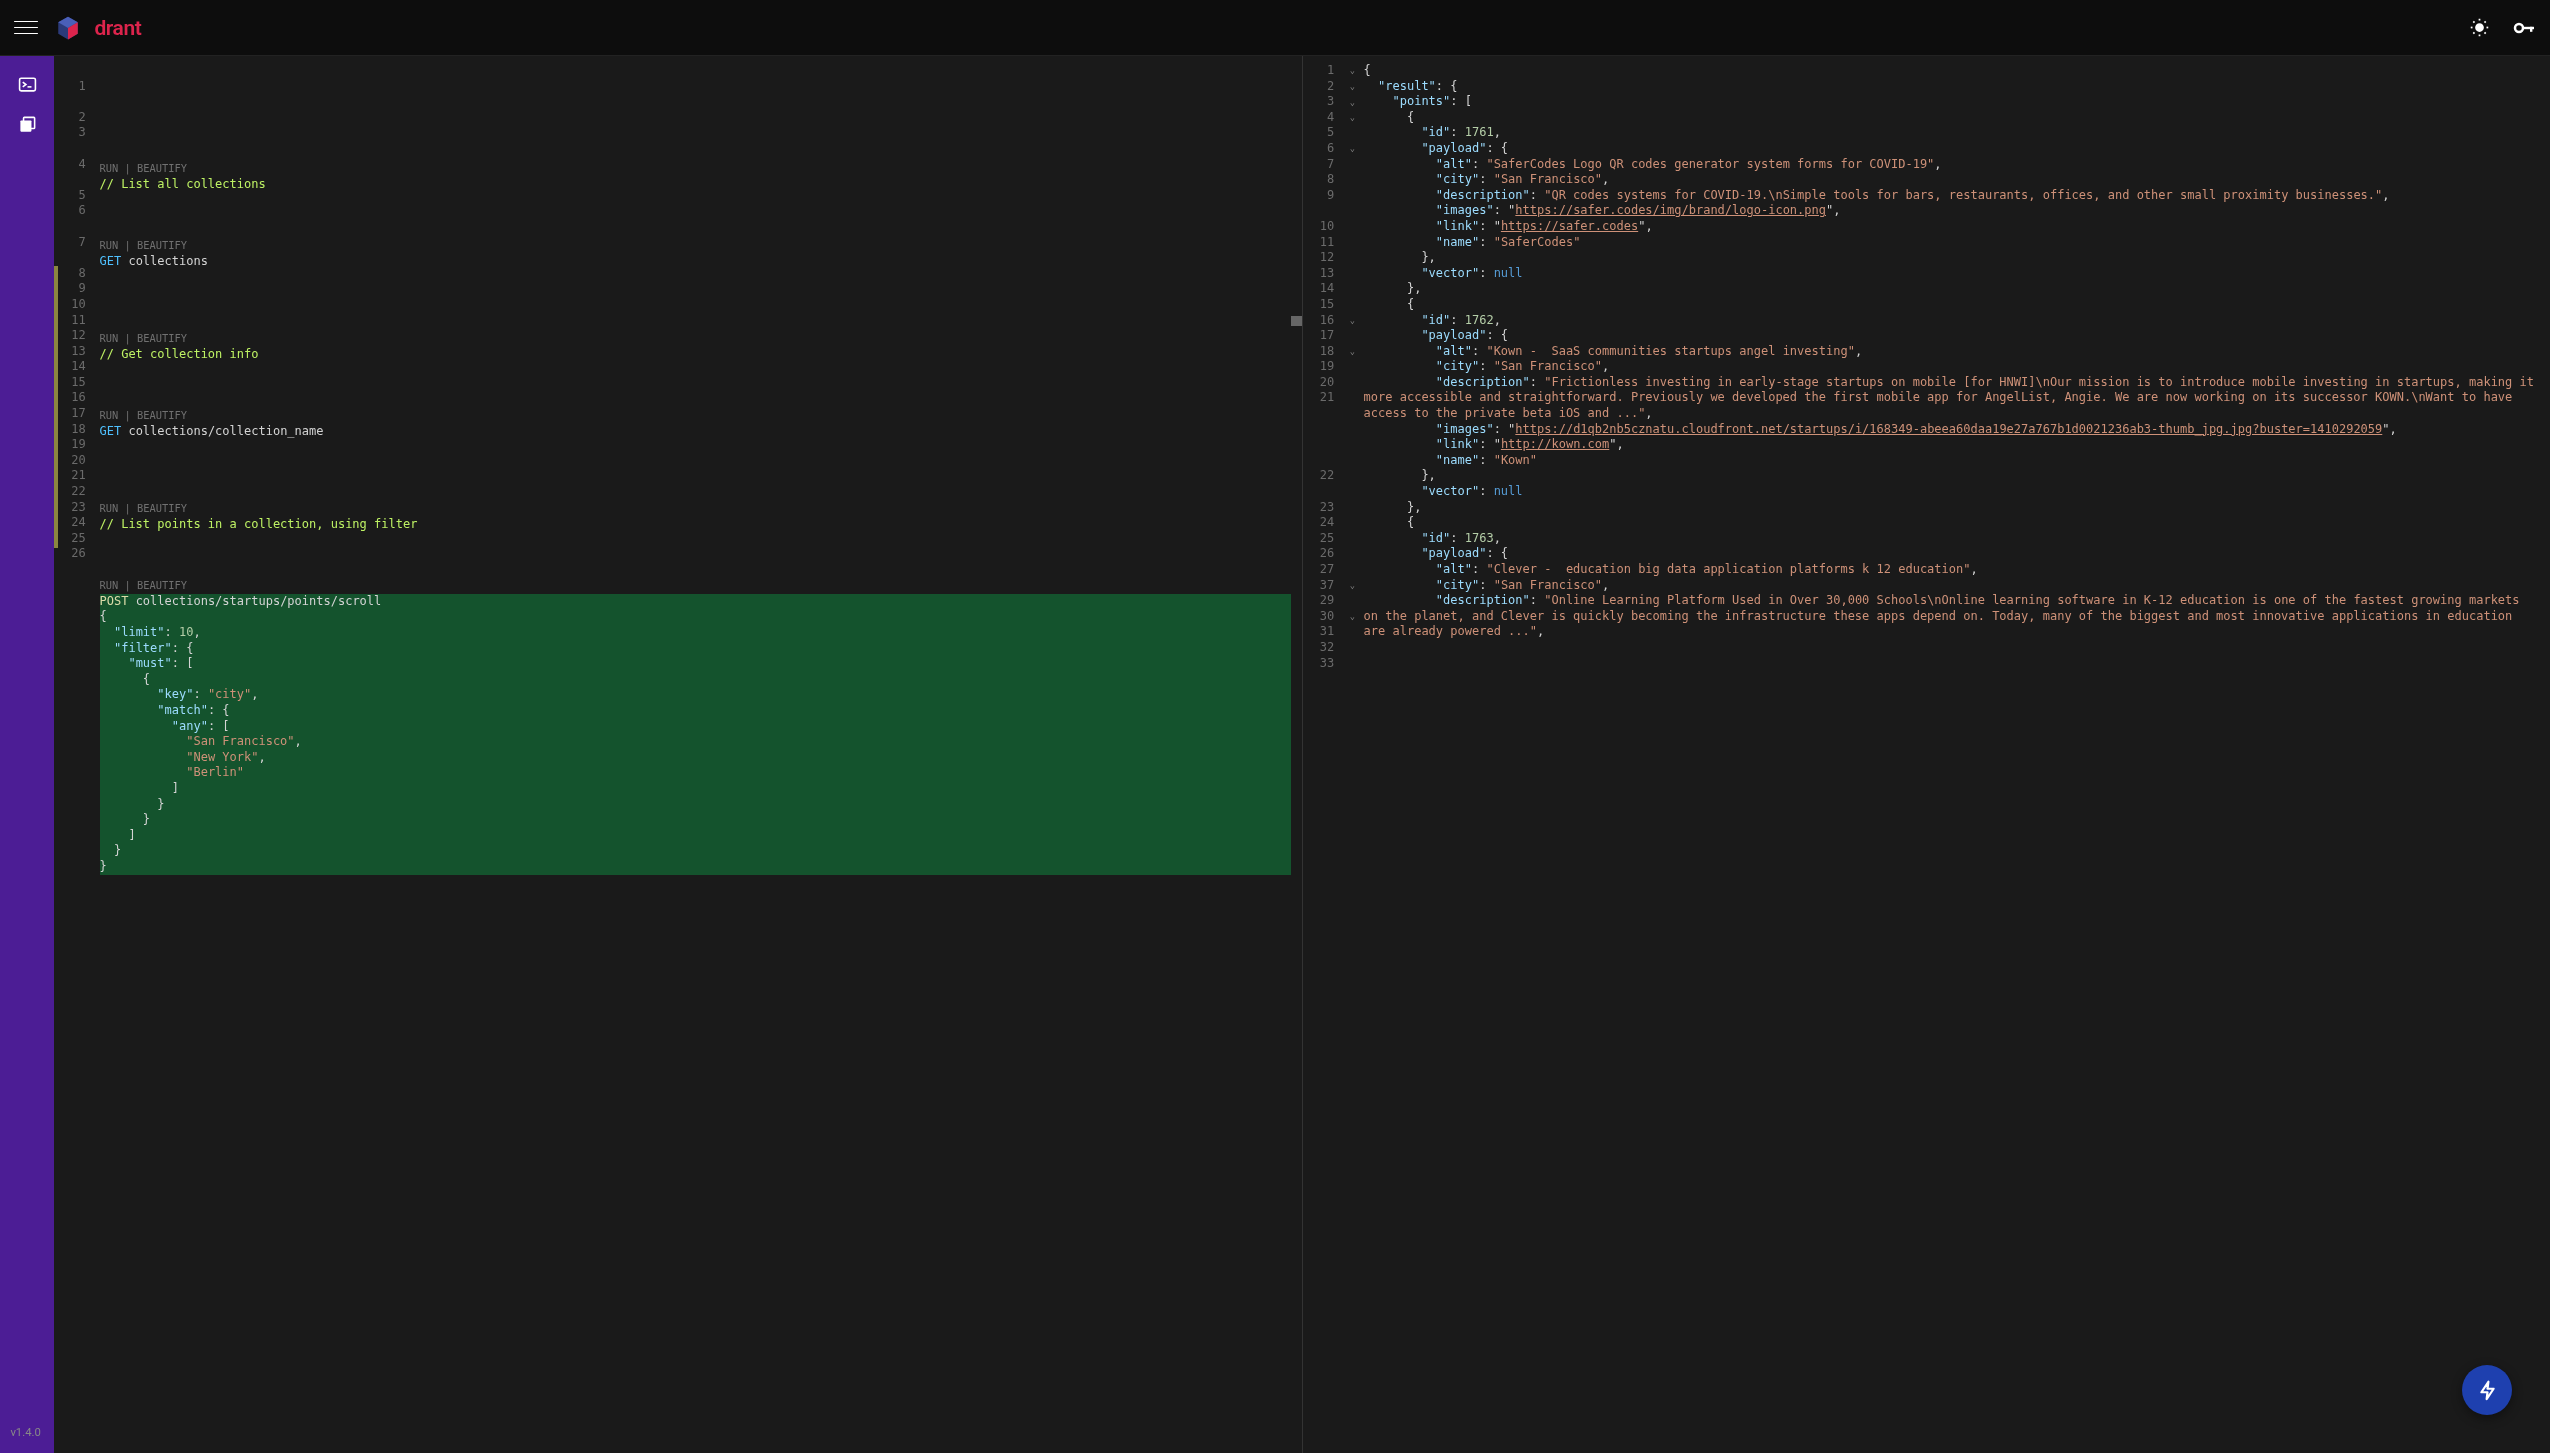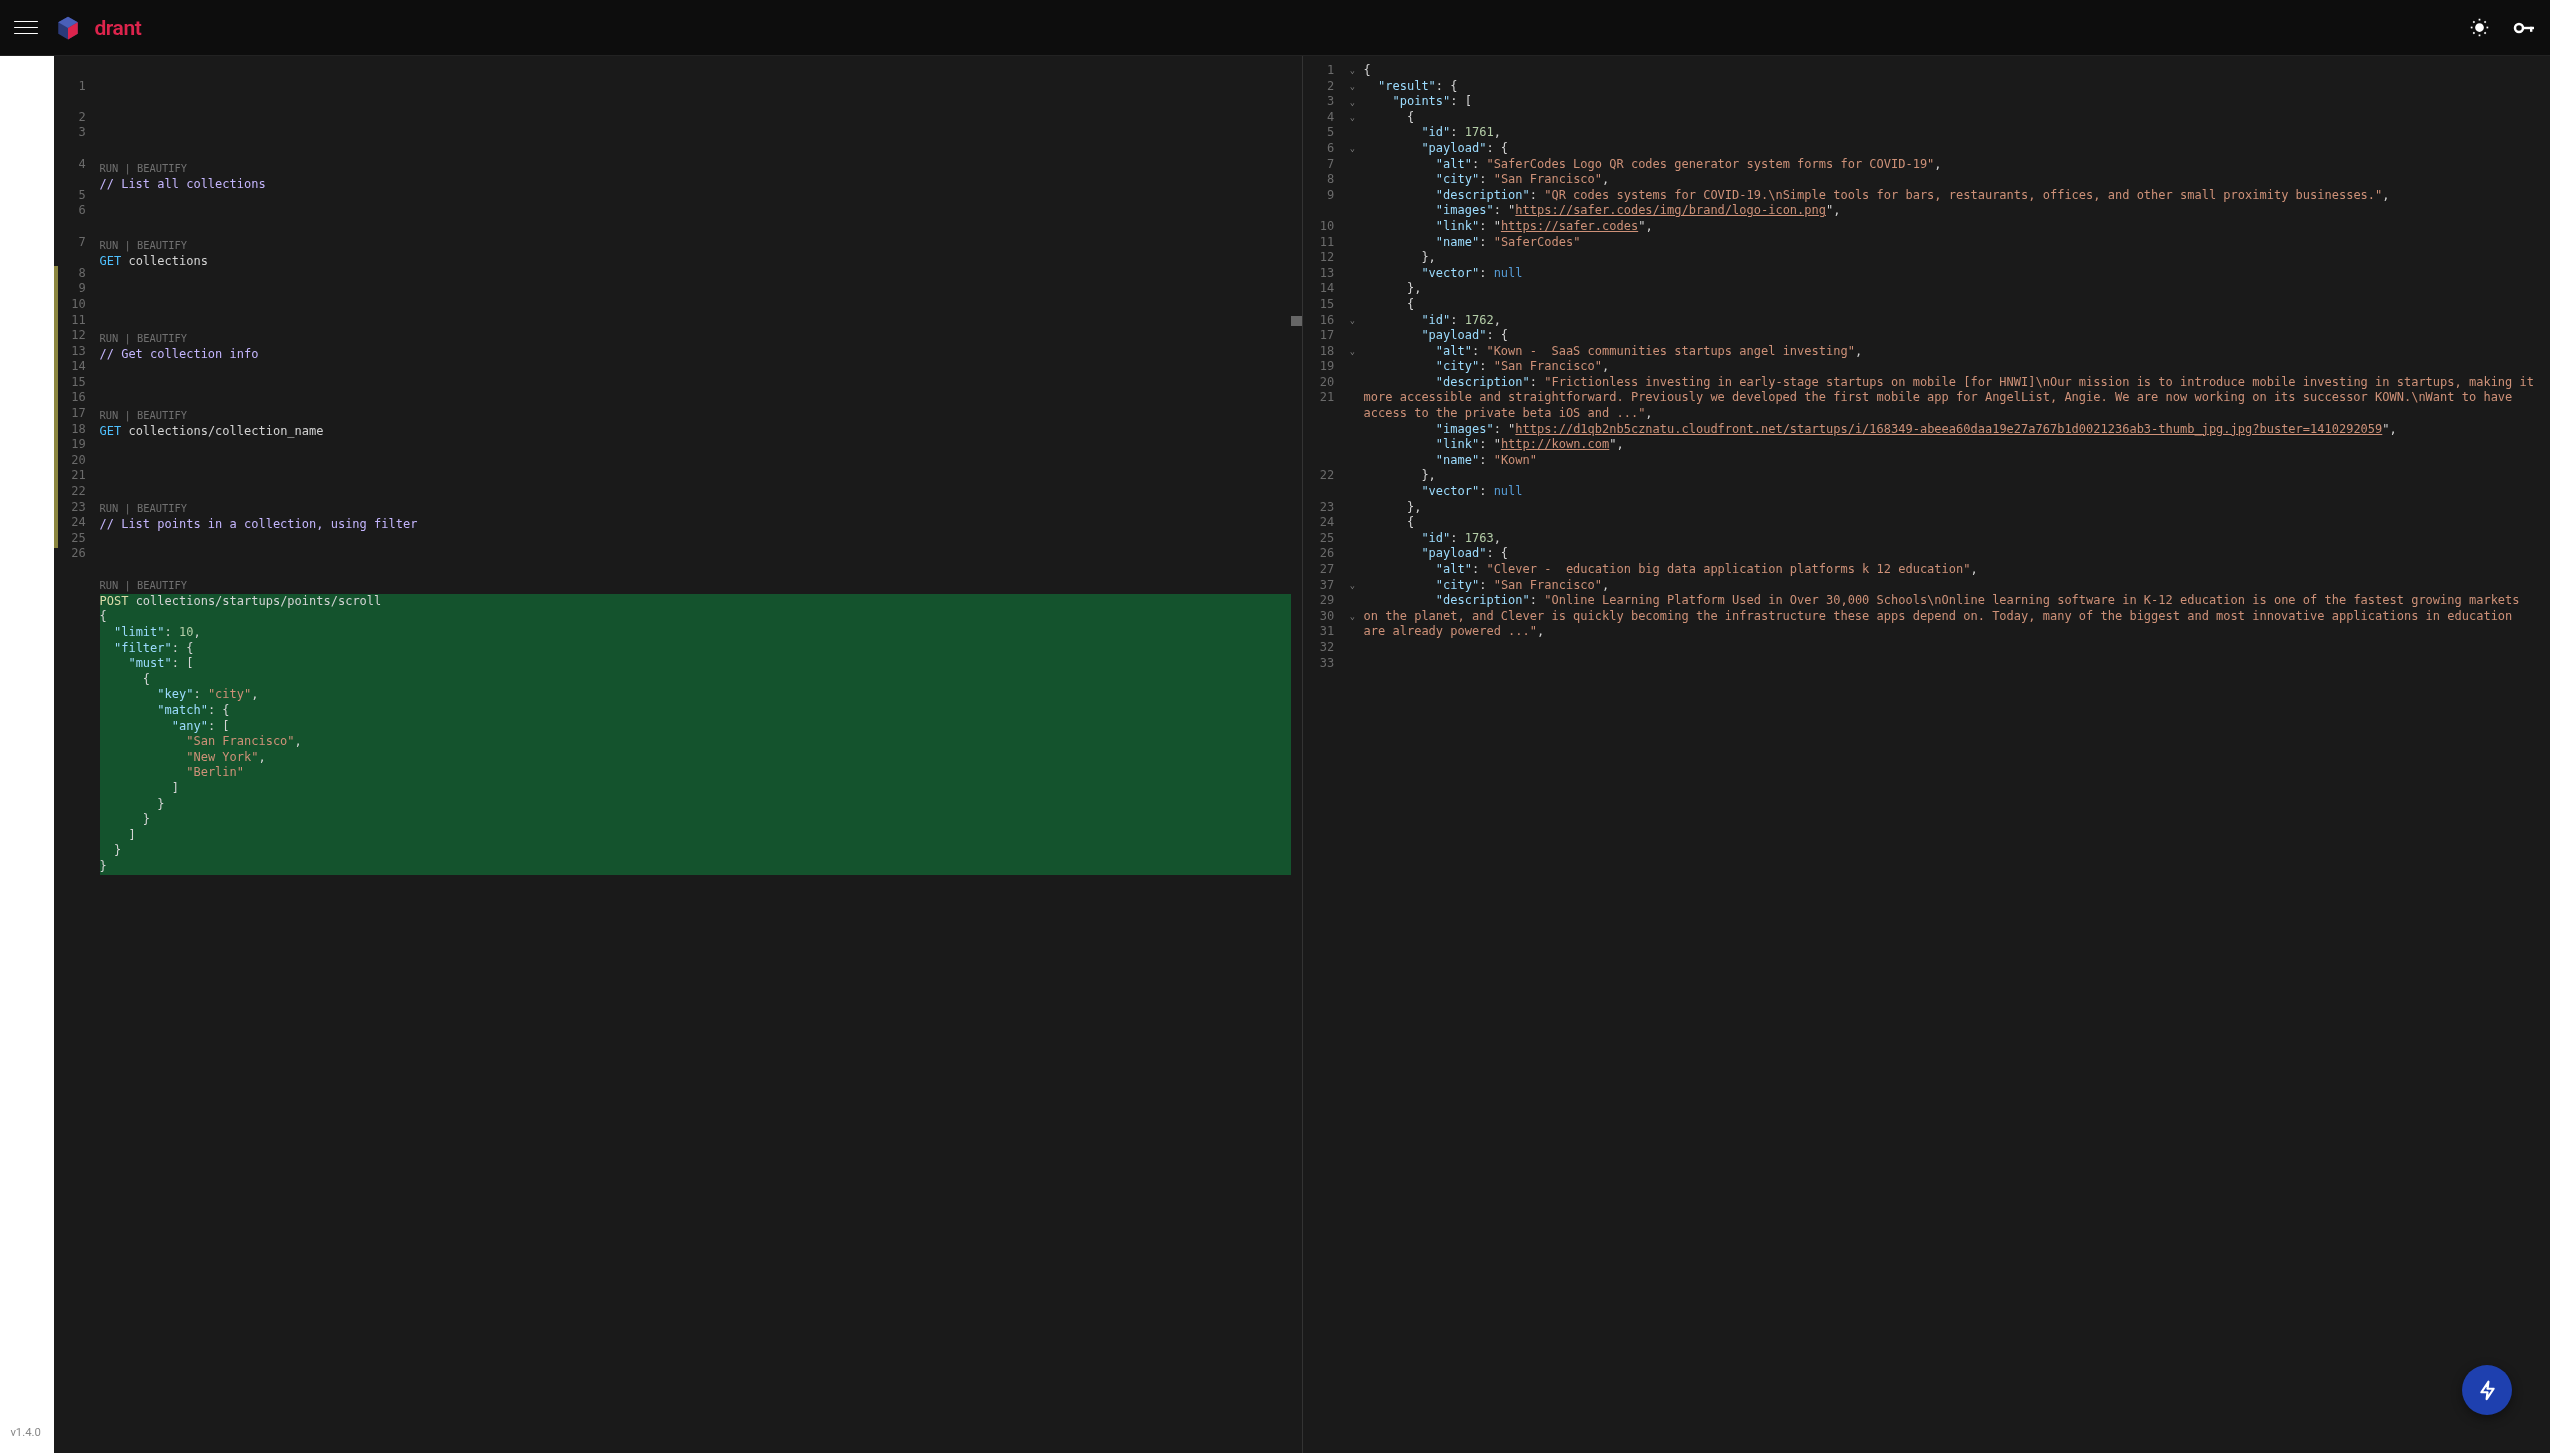--- a/index.html
+++ b/index.html
@@ -37,21 +37,21 @@
   border-radius: 0.9px;
 }
 .logo { display: flex; align-items: center; gap: 13px; }
 .logo-icon { width: 26px; height: 26px; }
 .logo-text { font-size: 21px; font-weight: 600; color: #dc244c; letter-spacing: -0.4px; }
 .header-right { margin-left: auto; display: flex; gap: 21px; align-items: center; }
 .icon-btn { width: 24px; height: 24px; cursor: pointer; display:flex; align-items:center; justify-content:center; }
 .main { flex: 1; display: flex; overflow: hidden; }
 .sidebar {
   width: 54px;
-  background: #ffffff;
+  background: #4c1d95;
   display: flex;
   flex-direction: column;
   align-items: center;
   padding-top: 17.4px;
   gap: 17.4px;
   position: relative;
 }
 .sidebar-item { width: 22.6px; height: 22.6px; cursor: pointer; display:flex; align-items:center; justify-content:center; }
 .version {
   position: absolute;
@@ -96,21 +96,21 @@
 .fold-col .fold { height: 15.6px; display:flex; align-items:center; justify-content:center; font-size:8.7px; cursor:pointer; }
 .code {
   padding: 7px 10.4px 7px 3.5px;
   flex: 1;
   white-space: pre;
   position: relative;
 }
 .code .line { height: 15.6px; line-height: 15.6px; display:block; }
 .codelens { color: #707070; font-size: 10.4px; height: 15.6px; line-height:15.6px; display:block;margin-top:46px; }
 .codelens span { cursor:pointer; }
-.c-comment { color: #c4b5fd; margin-top: 24px; }
+.c-comment { color: #bef264; margin-top: 24px; }
 .c-method-get { color: #4fc1ff; }
 .c-method-post { color: #dcdcaa; }
 .c-path { color: #d4d4d4; }
 .c-key { color: #9cdcfe; }
 .c-string { color: #ce9178; }
 .c-num { color: #b5cea8; }
 .c-null { color: #569cd6; }
 .c-link { color: #ce9178; text-decoration: underline; cursor:pointer; }
 .c-bracket { color: #d4d4d4; }
 .active-block {

